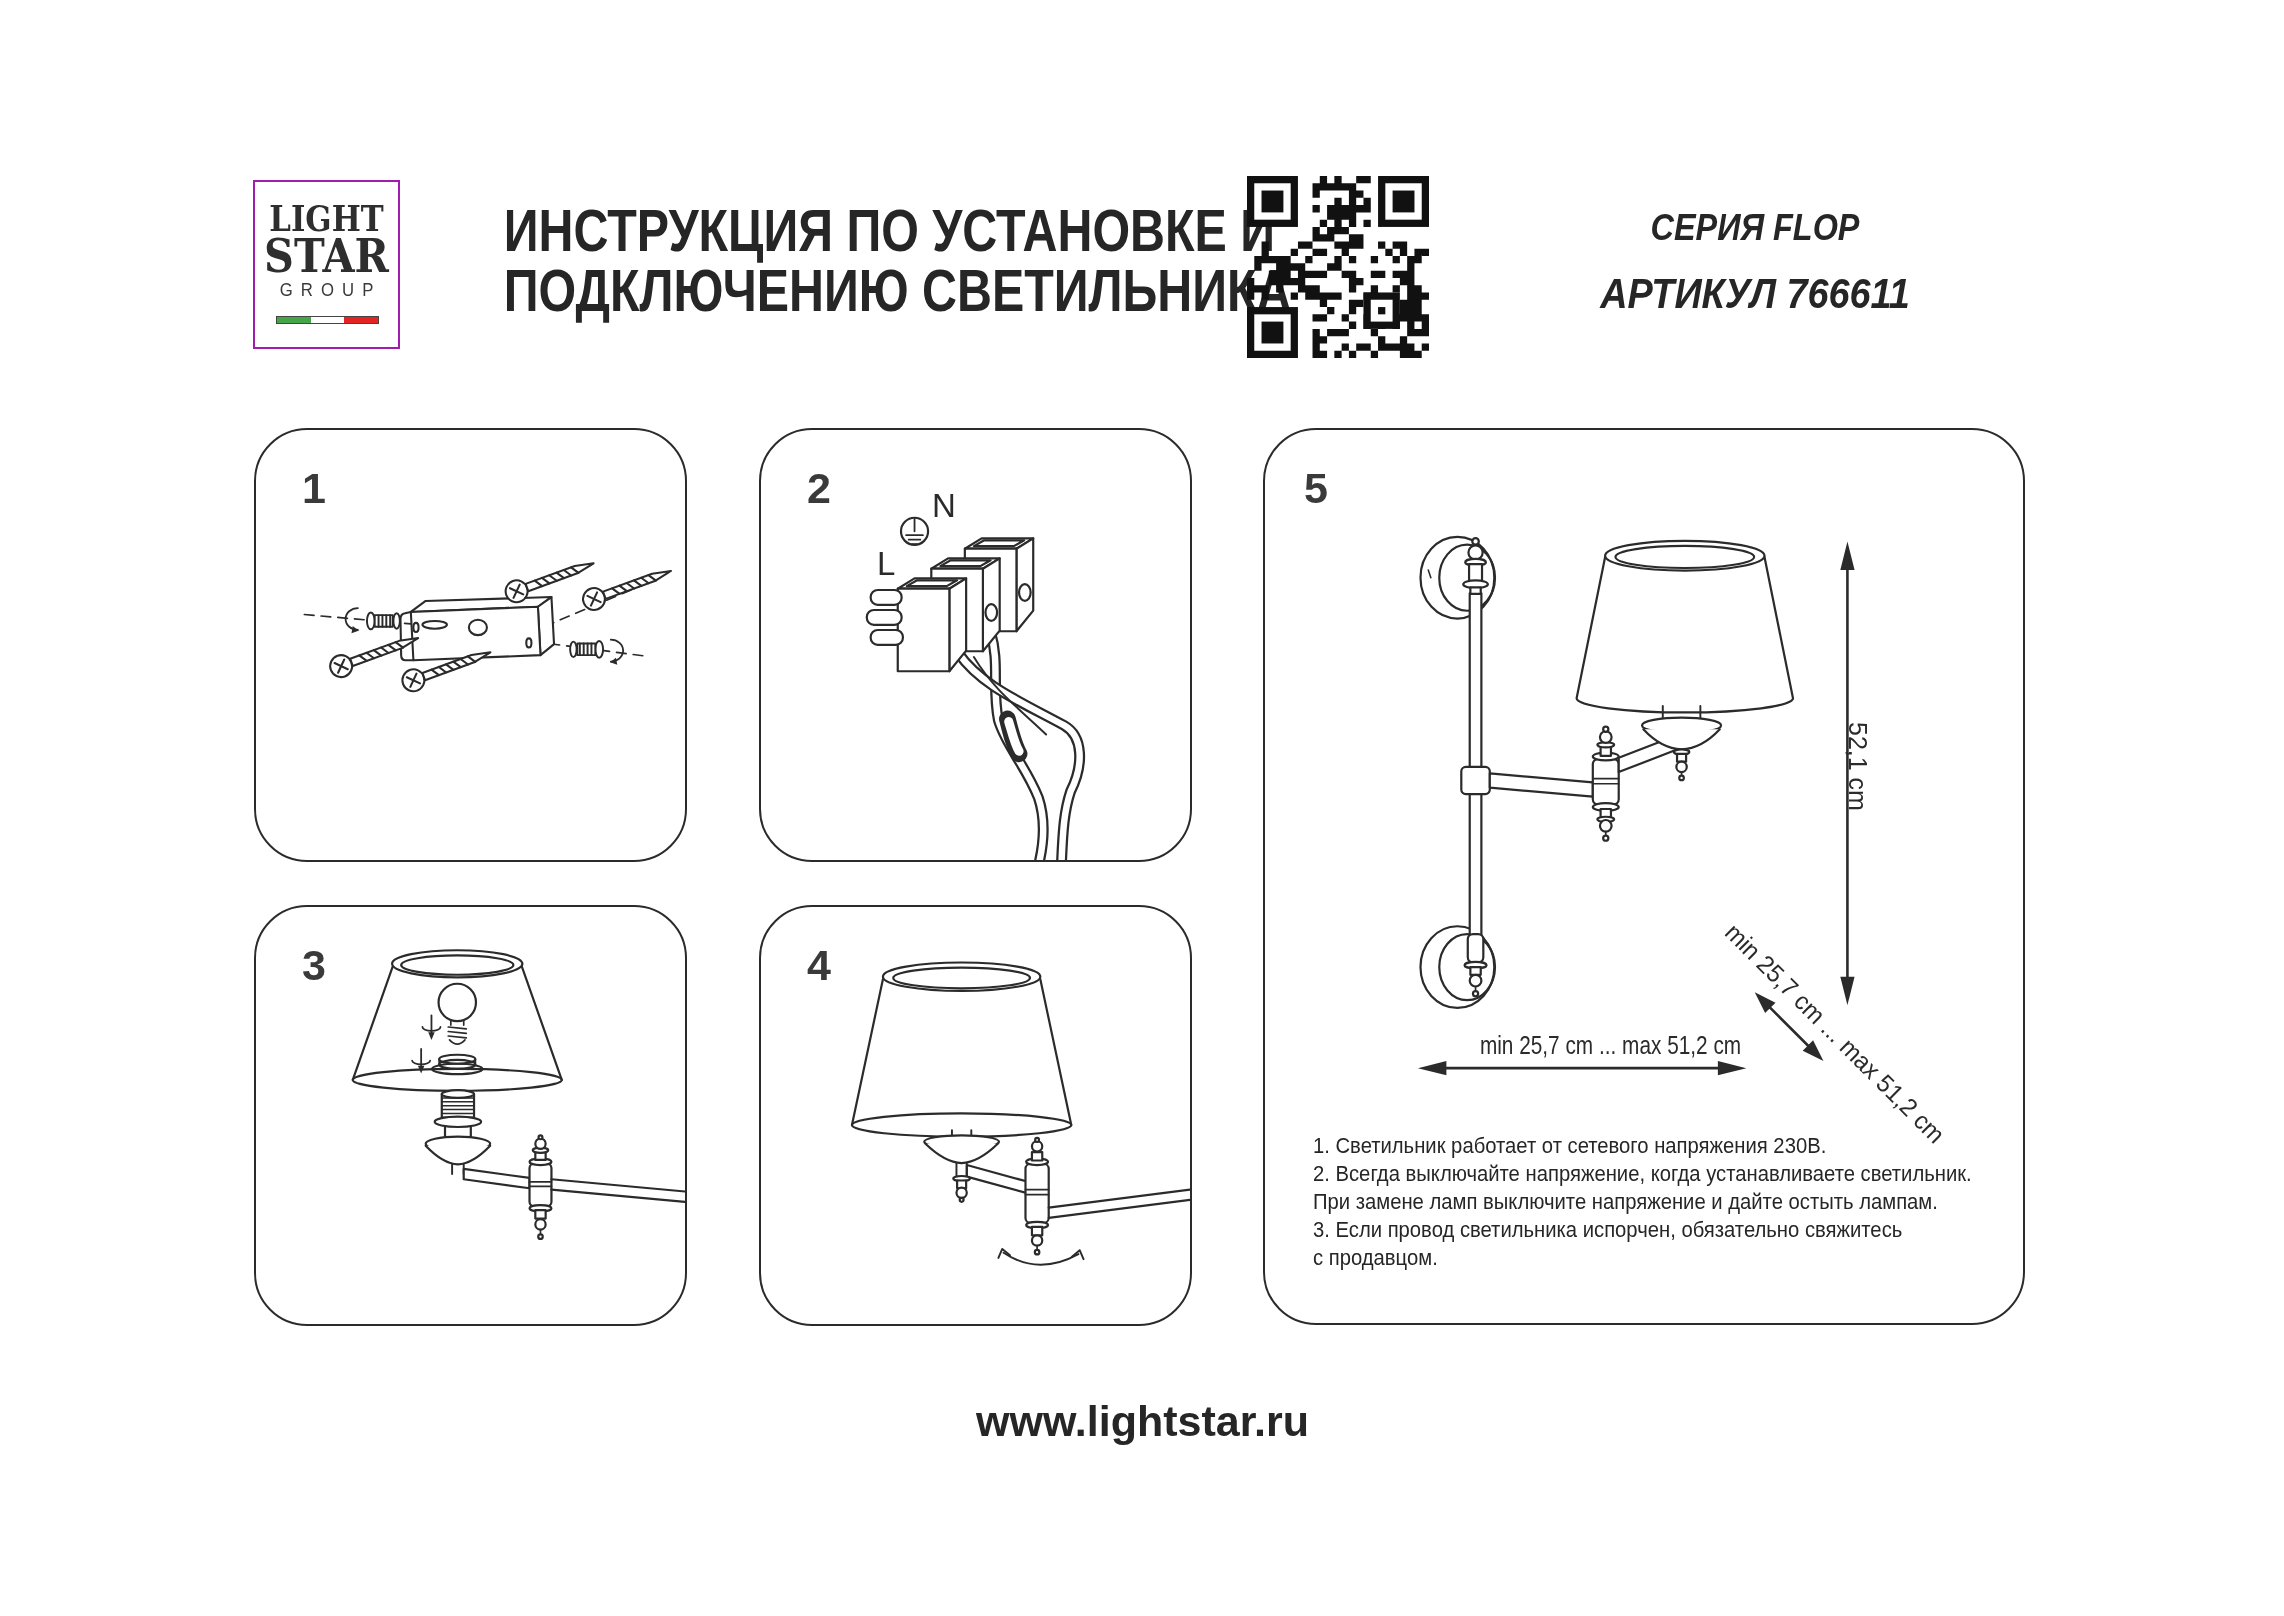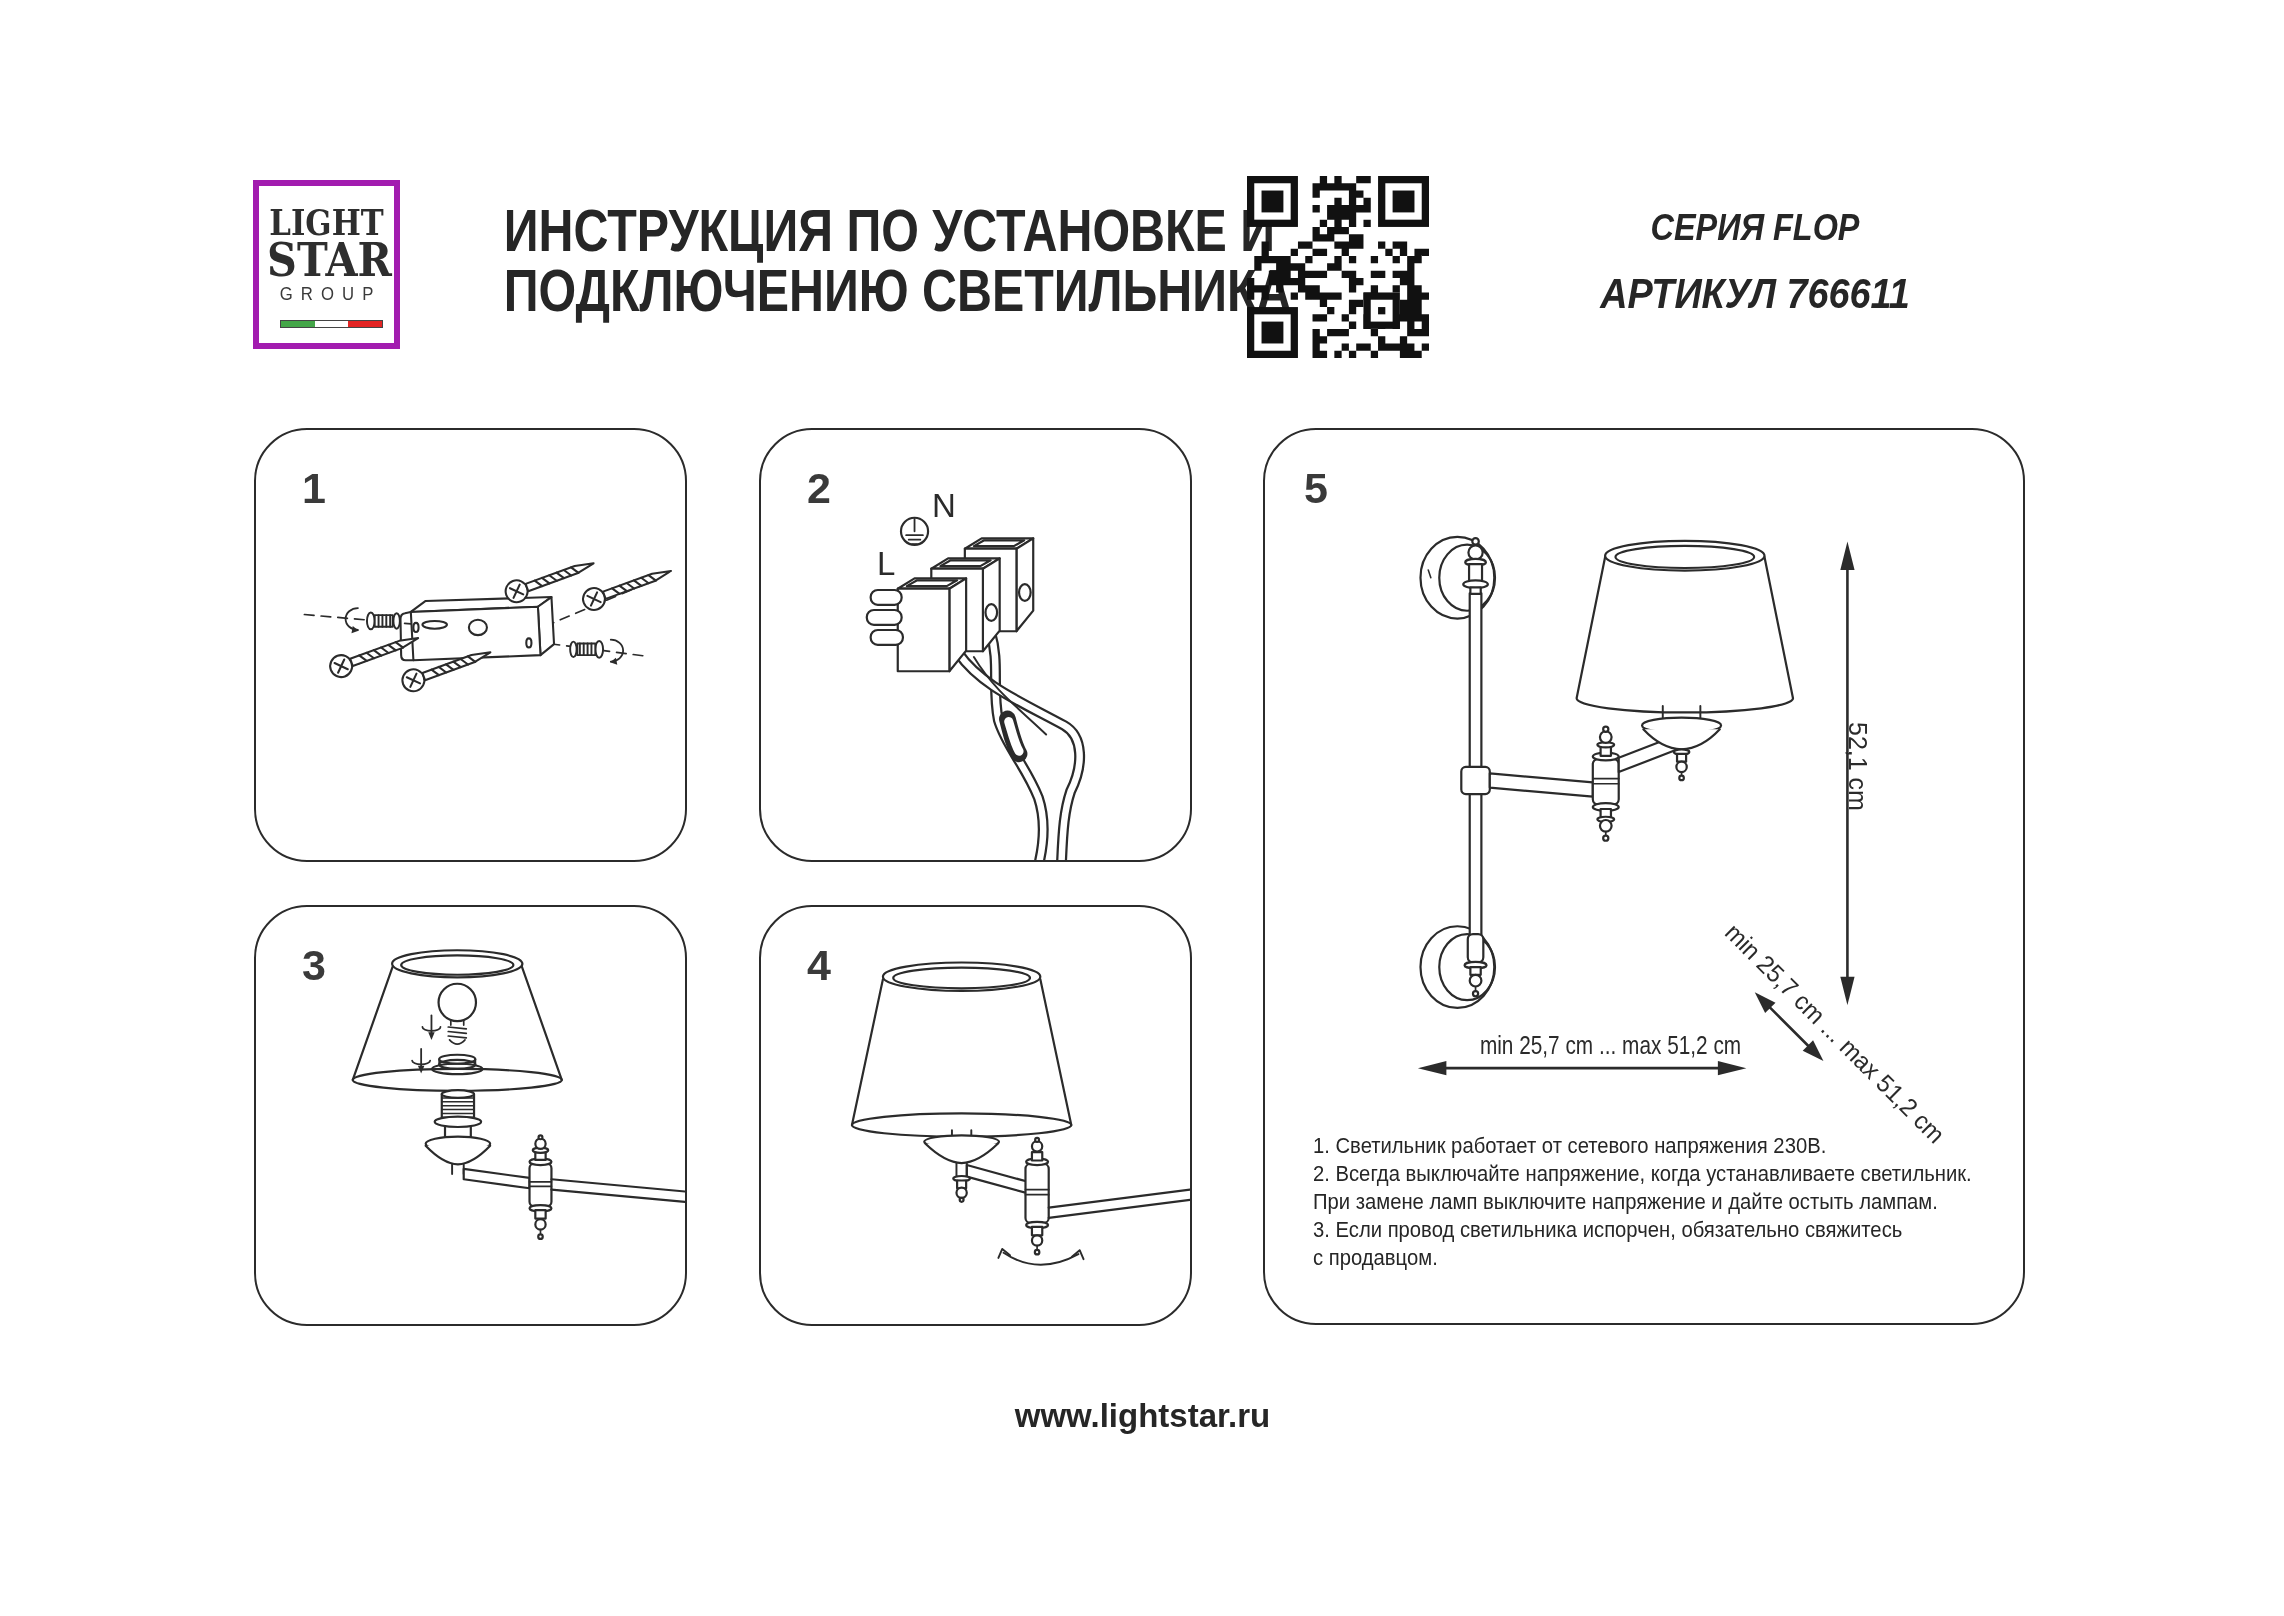--- a/index.html
+++ b/index.html
@@ -1,19 +1,19 @@
 <!DOCTYPE html>
 <html style="font-size:10.4px"><head>
 <meta charset="utf-8">
 <style>
   html,body{margin:0;padding:0;background:#fff;}
   body{width:2284px;height:1616px;position:relative;font-family:"Liberation Sans",sans-serif;color:#262626;}
   .abs{position:absolute;}
   
-  .logo-box{left:253px;top:180px;width:147px;height:169px;border:6px solid #a21caf;box-sizing:border-box;text-align:center;}
+  .logo-box{left:253px;top:180px;width:147px;height:169px;border:2px solid #a21caf;box-sizing:border-box;text-align:center;}
   .logo-light{margin-top:19.5px;font-family:"DejaVu Serif","Liberation Serif",serif;font-weight:700;font-size:35px;line-height:33px;color:#2e2e2e;transform:scaleX(.88);}
   .logo-star{font-family:"DejaVu Serif","Liberation Serif",serif;font-weight:700;font-size:47px;line-height:42px;color:#2e2e2e;transform:scaleX(.88);}
   .logo-group{margin-top:3.9px;font-size:17.6px;letter-spacing:8.5px;text-indent:8.5px;color:#3a3a3a;transform:scaleX(.95);}
   .flag{left:21px;top:134px;width:103px;height:7.8px;border:1.3px solid #444;box-sizing:border-box;display:flex;}
   .flag span{flex:1;height:100%;}
   .title{left:430px;top:201px;width:820px;text-align:center;font-weight:700;font-size:59px;line-height:60px;color:#262626;}
   .title div{transform:scaleX(.82);transform-origin:50% 50%;white-space:nowrap;}
   .qr{left:1247px;top:176px;width:182px;height:182px;}
   .series-wrap{left:1563px;top:207px;width:384px;text-align:center;color:#262626;font-style:italic;}
   .series{font-weight:700;font-size:36px;transform:scaleX(.9);white-space:nowrap;}
@@ -29,21 +29,21 @@
   .panel svg{position:absolute;inset:0;}
   .wire-label{font-size:33px;font-weight:400;color:#2b2b2b;}
   
   .dim{color:#2b2b2b;font-weight:400;white-space:nowrap;}
   .dim-v{left:578px;top:292px;font-size:25px;writing-mode:vertical-rl;text-orientation:sideways;}
   .dim-h{left:163px;top:600px;width:365px;text-align:center;font-size:26px;transform:scaleX(.8);}
   .dim-d{left:456px;top:475px;width:339px;text-align:center;font-size:25px;transform:rotate(45deg) scaleX(.95);transform-origin:0 50%;}
   .notes{left:48px;top:702px;width:690px;font-size:22px;line-height:28px;color:#262626;transform:scaleX(.92);transform-origin:0 0;}
   .notes div{white-space:nowrap;}
   
-  .footer{left:882px;top:1397px;width:521px;text-align:center;font-size:33px;font-weight:700;color:#262626;}
+  .footer{left:882px;top:1397px;width:521px;text-align:center;font-size:43px;font-weight:700;color:#262626;}
   .ink{stroke:#2b2b2b;fill:none;stroke-linecap:round;stroke-linejoin:round;}
 </style>
 </head>
 <body>
 
 <div class="abs logo-box">
   <div class="logo-light">LIGHT</div>
   <div class="logo-star">STAR</div>
   <div class="logo-group">GROUP</div>
   <div class="abs flag">

